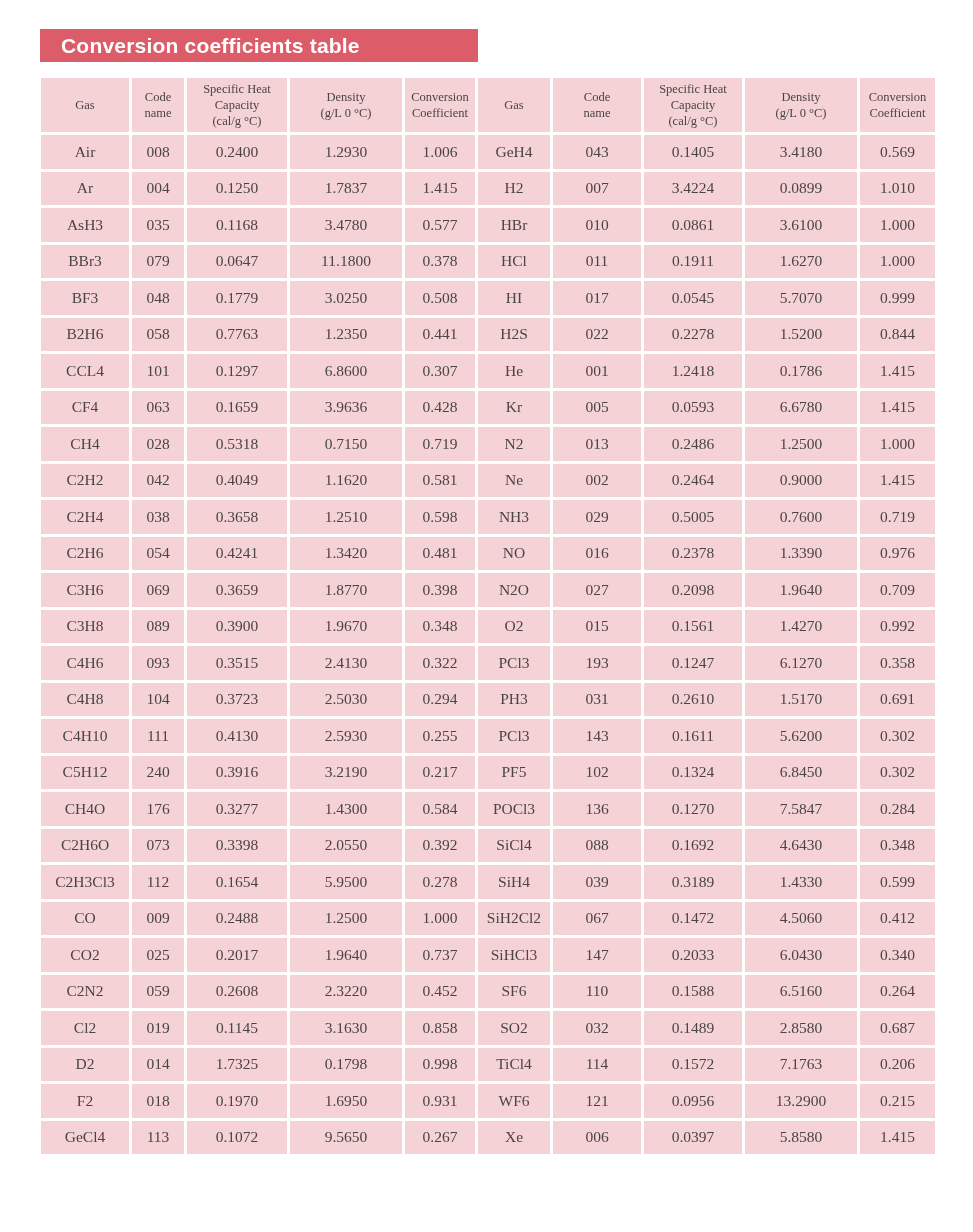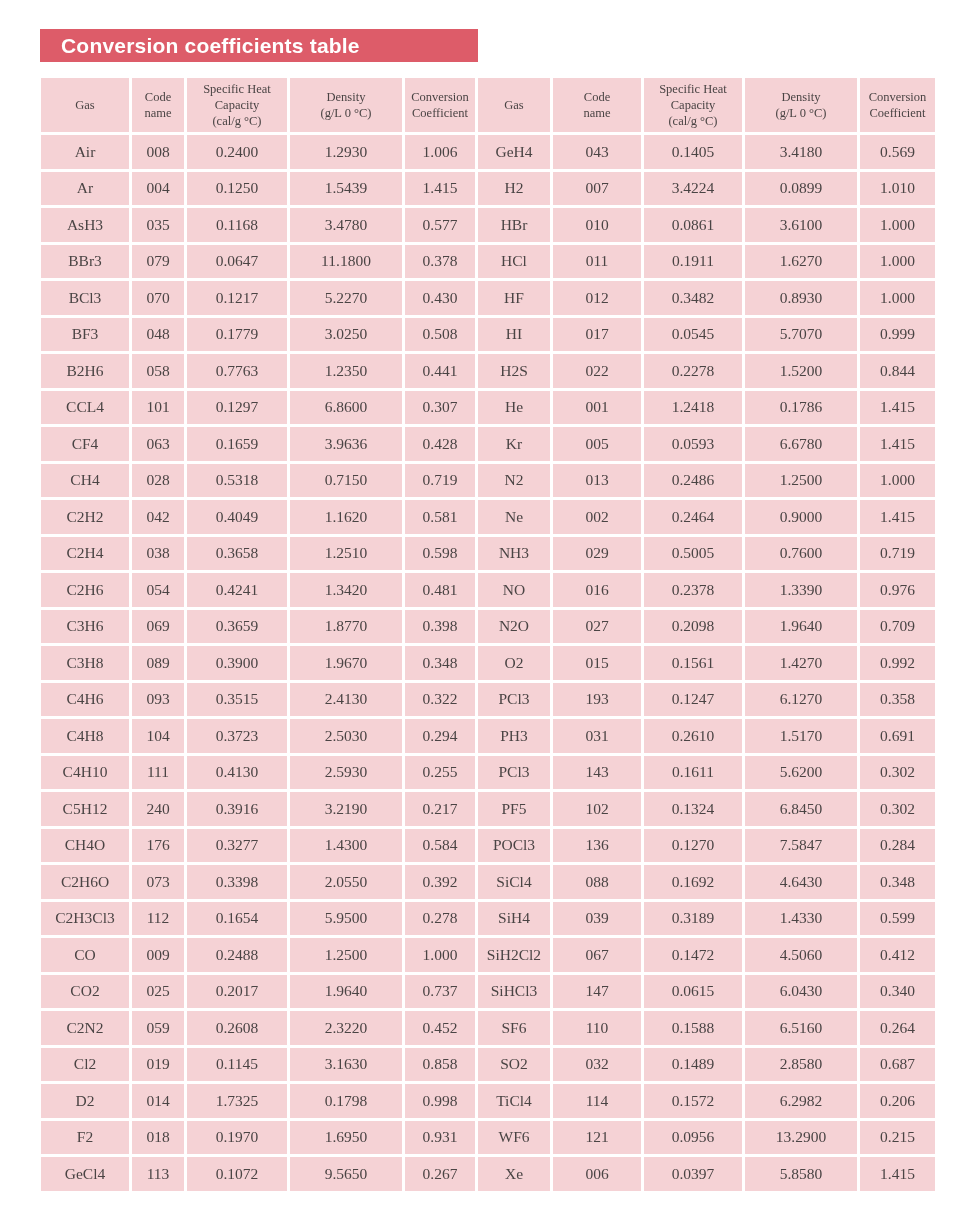--- a/index.html
+++ b/index.html
@@ -128,21 +128,21 @@
         <td>GeH4</td>
         <td>043</td>
         <td>0.1405</td>
         <td>3.4180</td>
         <td>0.569</td>
       </tr>
       <tr>
         <td>Ar</td>
         <td>004</td>
         <td>0.1250</td>
-        <td>1.5439</td>
+        <td>1.7837</td>
         <td>1.415</td>
         <td>H2</td>
         <td>007</td>
         <td>3.4224</td>
         <td>0.0899</td>
         <td>1.010</td>
       </tr>
       <tr>
         <td>AsH3</td>
         <td>035</td>
@@ -161,32 +161,20 @@
         <td>0.0647</td>
         <td>11.1800</td>
         <td>0.378</td>
         <td>HCl</td>
         <td>011</td>
         <td>0.1911</td>
         <td>1.6270</td>
         <td>1.000</td>
       </tr>
       <tr>
-        <td>BCl3</td>
-        <td>070</td>
-        <td>0.1217</td>
-        <td>5.2270</td>
-        <td>0.430</td>
-        <td>HF</td>
-        <td>012</td>
-        <td>0.3482</td>
-        <td>0.8930</td>
-        <td>1.000</td>
-      </tr>
-      <tr>
         <td>BF3</td>
         <td>048</td>
         <td>0.1779</td>
         <td>3.0250</td>
         <td>0.508</td>
         <td>HI</td>
         <td>017</td>
         <td>0.0545</td>
         <td>5.7070</td>
         <td>0.999</td>
@@ -396,21 +384,21 @@
         <td>0.412</td>
       </tr>
       <tr>
         <td>CO2</td>
         <td>025</td>
         <td>0.2017</td>
         <td>1.9640</td>
         <td>0.737</td>
         <td>SiHCl3</td>
         <td>147</td>
-        <td>0.0615</td>
+        <td>0.2033</td>
         <td>6.0430</td>
         <td>0.340</td>
       </tr>
       <tr>
         <td>C2N2</td>
         <td>059</td>
         <td>0.2608</td>
         <td>2.3220</td>
         <td>0.452</td>
         <td>SF6</td>
@@ -433,21 +421,21 @@
       </tr>
       <tr>
         <td>D2</td>
         <td>014</td>
         <td>1.7325</td>
         <td>0.1798</td>
         <td>0.998</td>
         <td>TiCl4</td>
         <td>114</td>
         <td>0.1572</td>
-        <td>6.2982</td>
+        <td>7.1763</td>
         <td>0.206</td>
       </tr>
       <tr>
         <td>F2</td>
         <td>018</td>
         <td>0.1970</td>
         <td>1.6950</td>
         <td>0.931</td>
         <td>WF6</td>
         <td>121</td>

